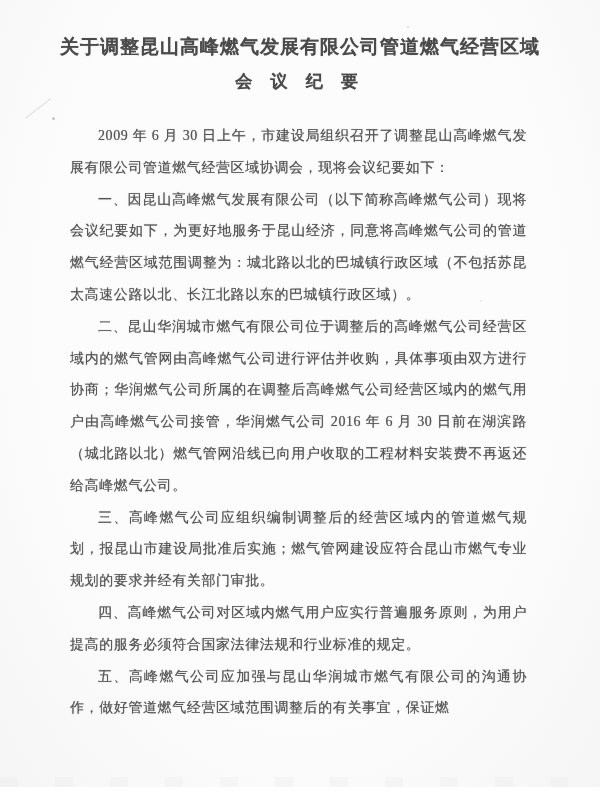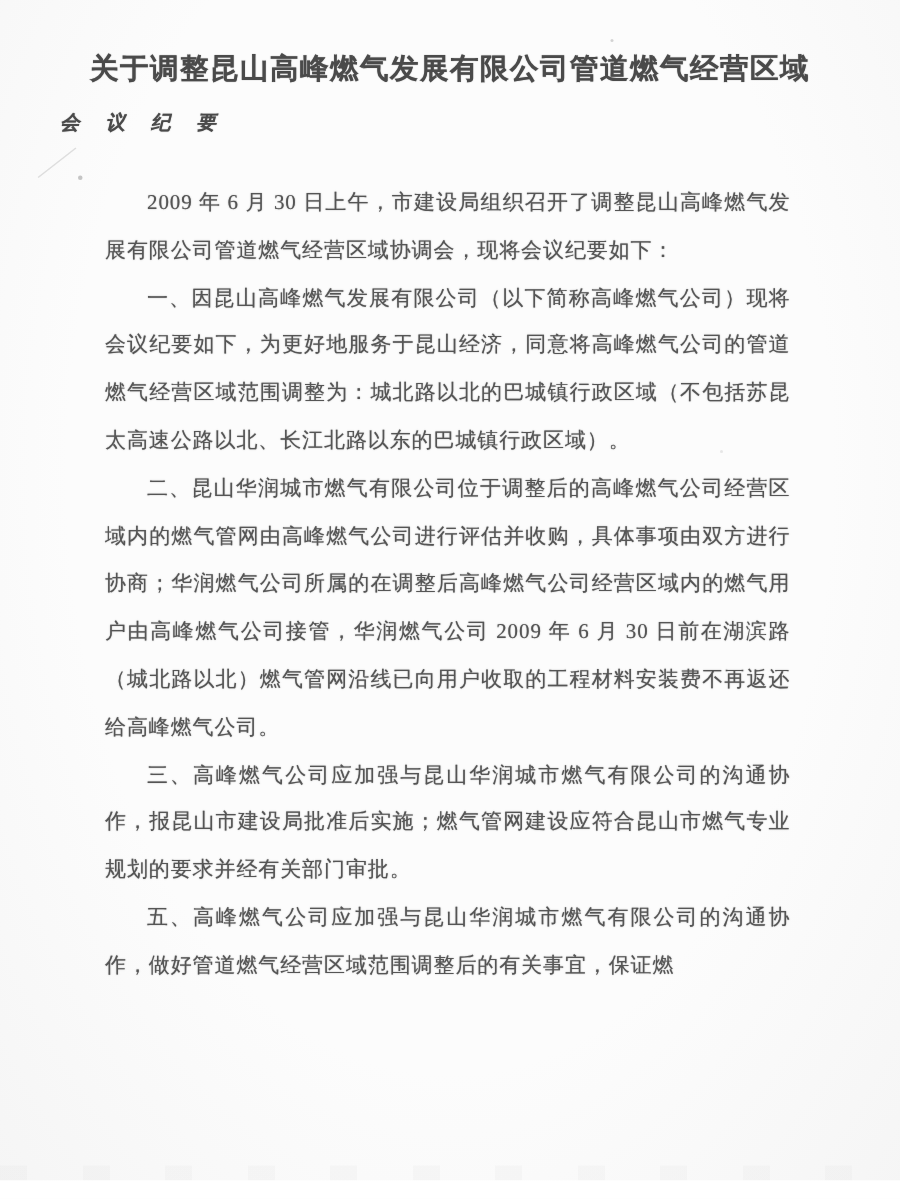--- a/index.html
+++ b/index.html
@@ -24,28 +24,27 @@
     text-align: center;
     font-size: 19px;
     font-weight: bold;
     color: #4a4a4a;
     letter-spacing: 1px;
     line-height: 26px;
     text-shadow: 0 0 0.7px rgba(90,90,90,0.75);
   }
   .doc-subtitle {
     margin: 9px 40px 0 40px;
-    text-align: left;
-    font-size: 13px;
+    text-align: center;
+    font-size: 17px;
     font-weight: bold;
     color: #4a4a4a;
     letter-spacing: 7px;
     line-height: 26px;
     text-shadow: 0 0 0.7px rgba(90,90,90,0.75);
-    font-style: italic;
   }
   .doc-body {
     position: absolute;
     top: 120px;
     left: 70px;
     width: 457px;
   }
   .doc-body p {
     margin: 0;
     padding: 0;
@@ -92,22 +91,23 @@
 
 <div class="page">
 
   <div class="doc-title">关于调整昆山高峰燃气发展有限公司管道燃气经营区域</div>
 
   <div class="doc-subtitle">会 议 纪 要</div>
 
   <div class="doc-body">
     <p>2009 年 6 月 30 日上午，市建设局组织召开了调整昆山高峰燃气发展有限公司管道燃气经营区域协调会，现将会议纪要如下：</p>
     <p>一、因昆山高峰燃气发展有限公司（以下简称高峰燃气公司）现将会议纪要如下，为更好地服务于昆山经济，同意将高峰燃气公司的管道燃气经营区域范围调整为：城北路以北的巴城镇行政区域（不包括苏昆太高速公路以北、长江北路以东的巴城镇行政区域）。</p>
-    <p>二、昆山华润城市燃气有限公司位于调整后的高峰燃气公司经营区域内的燃气管网由高峰燃气公司进行评估并收购，具体事项由双方进行协商；华润燃气公司所属的在调整后高峰燃气公司经营区域内的燃气用户由高峰燃气公司接管，华润燃气公司 2009 年 6 月 30 日前在湖滨路（城北路以北）燃气管网沿线已向用户收取的工程材料安装费不再返还给高峰燃气公司。</p>
-    <p>三、高峰燃气公司应加强与昆山华润城市燃气有限公司的沟通协作，报昆山市建设局批准后实施；燃气管网建设应符合昆山市燃气专业规划的要求并经有关部门审批。</p>
+    <p>二、昆山华润城市燃气有限公司位于调整后的高峰燃气公司经营区域内的燃气管网由高峰燃气公司进行评估并收购，具体事项由双方进行协商；华润燃气公司所属的在调整后高峰燃气公司经营区域内的燃气用户由高峰燃气公司接管，华润燃气公司 2016 年 6 月 30 日前在湖滨路（城北路以北）燃气管网沿线已向用户收取的工程材料安装费不再返还给高峰燃气公司。</p>
+    <p>三、高峰燃气公司应组织编制调整后的经营区域内的管道燃气规划，报昆山市建设局批准后实施；燃气管网建设应符合昆山市燃气专业规划的要求并经有关部门审批。</p>
+    <p>四、高峰燃气公司对区域内燃气用户应实行普遍服务原则，为用户提高的服务必须符合国家法律法规和行业标准的规定。</p>
     <p>五、高峰燃气公司应加强与昆山华润城市燃气有限公司的沟通协作，做好管道燃气经营区域范围调整后的有关事宜，保证燃</p>
   </div>
 
   <span class="speck speck-1"></span>
   <span class="speck speck-2"></span>
   <span class="speck speck-3"></span>
   <span class="scratch"></span>
   <div class="bottom-noise"></div>
 
 </div>

